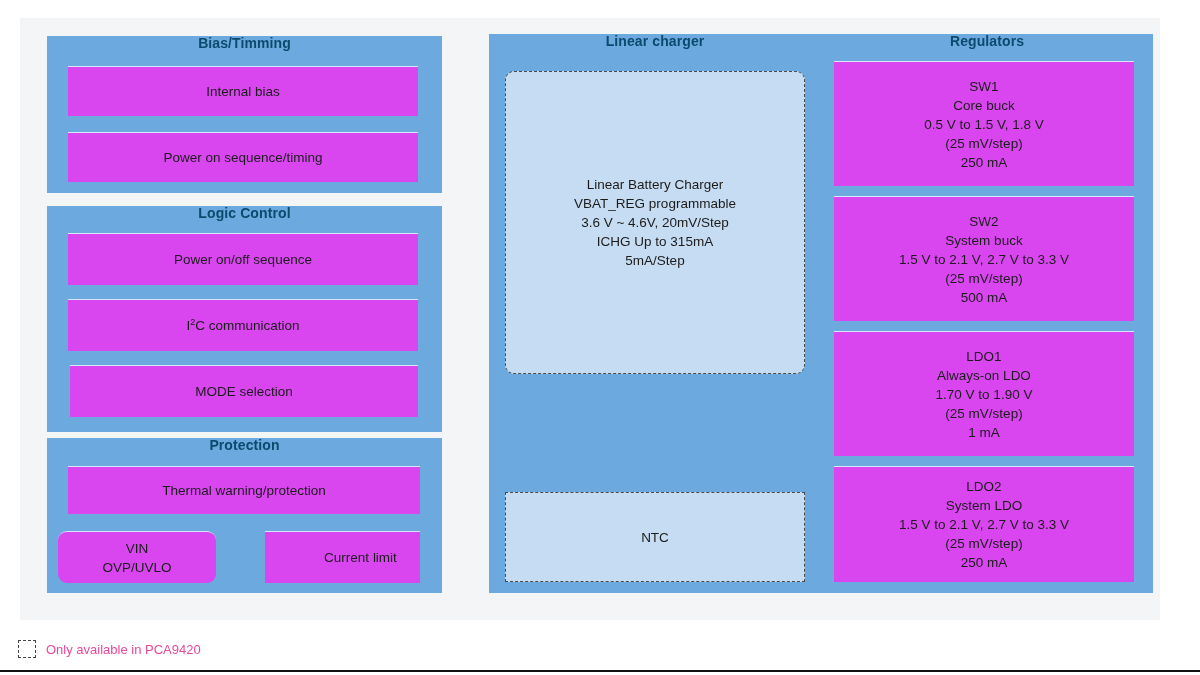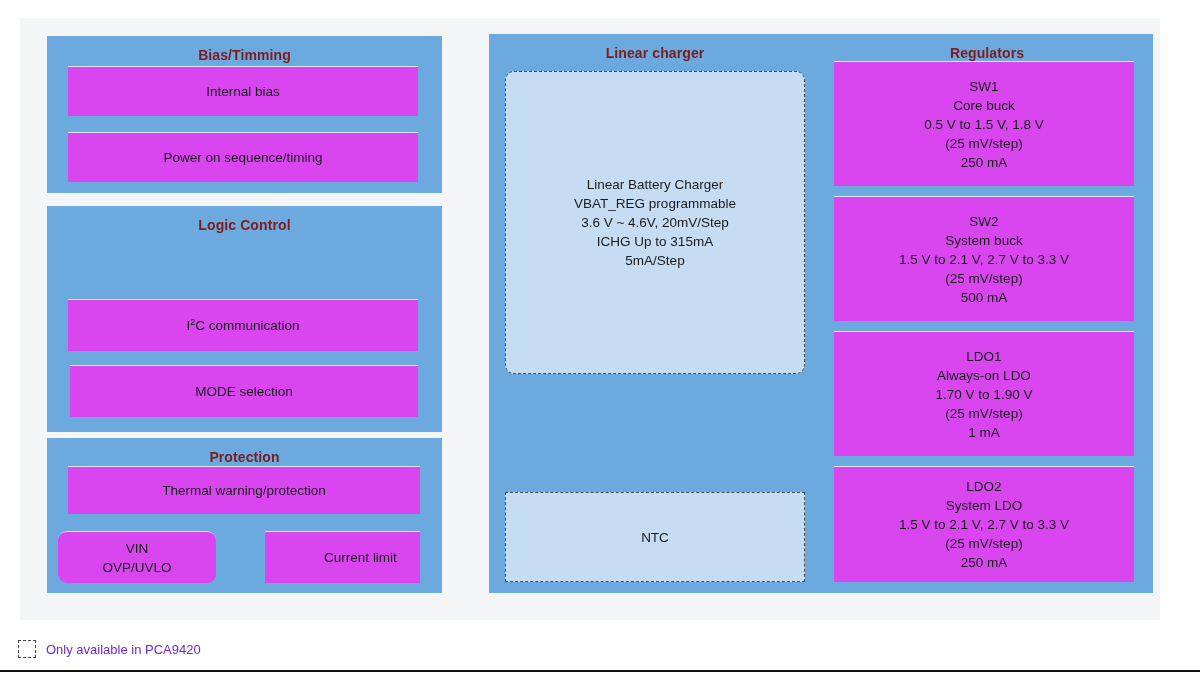--- a/index.html
+++ b/index.html
@@ -34,23 +34,23 @@
   .panel {
     position: absolute;
     background: #6ca9de;
     box-sizing: border-box;
   }
 
   .panel-title {
     text-align: center;
     font-size: 14px;
     font-weight: bold;
-    color: #7f1d1d;
+    color: #0c4a6e;
     line-height: 1.1;
-    padding-top: 12px;
+    padding-top: 0;
     letter-spacing: 0.1px;
   }
 
   
   .block {
     position: absolute;
     background: #d946ef;
     border-top: 1px solid #d8e7f7;
     box-sizing: border-box;
     display: flex;
@@ -117,21 +117,21 @@
   }
   .legend-swatch {
     width: 18px;
     height: 18px;
     border: 1px dashed #444444;
     background: #ffffff;
     box-sizing: border-box;
   }
   .legend-text {
     font-size: 13px;
-    color: #6d28d9;
+    color: #ec4899;
   }
 
   .bottom-rule {
     position: absolute;
     left: 0;
     top: 670px;
     width: 1200px;
     height: 2px;
     background: #111111;
   }
@@ -148,20 +148,23 @@
   </div>
   <div class="block" id="blk-internal-bias">
     <span class="ln">Internal bias</span>
   </div>
   <div class="block" id="blk-power-seq-tim">
     <span class="ln">Power on sequence/timing</span>
   </div>
 
   <div class="panel" id="panel-logic">
     <div class="panel-title">Logic Control</div>
+  </div>
+  <div class="block" id="blk-power-onoff">
+    <span class="ln">Power on/off sequence</span>
   </div>
   <div class="block" id="blk-i2c">
     <span class="ln"><span>I</span><sup>2</sup><span>C communication</span></span>
   </div>
   <div class="block" id="blk-mode">
     <span class="ln">MODE selection</span>
   </div>
 
   <div class="panel" id="panel-protect">
     <div class="panel-title">Protection</div>

